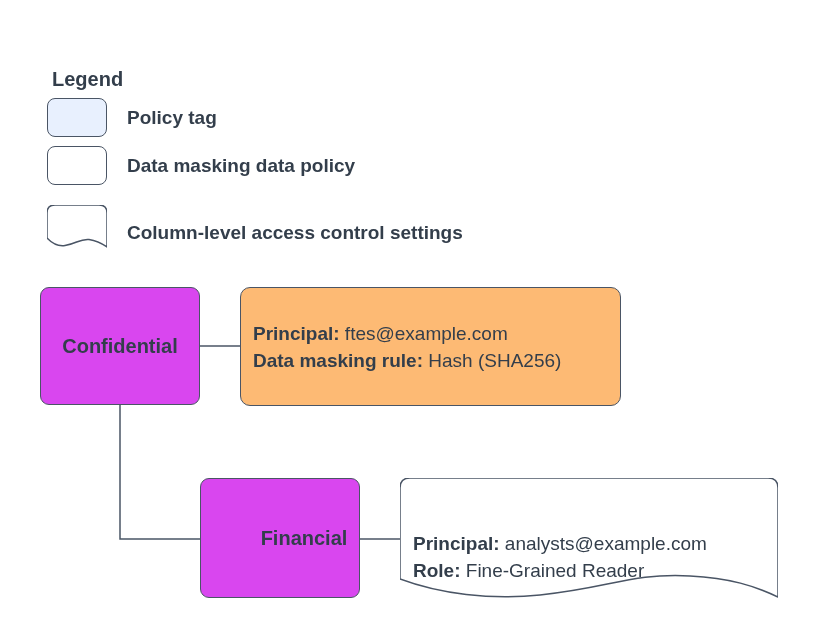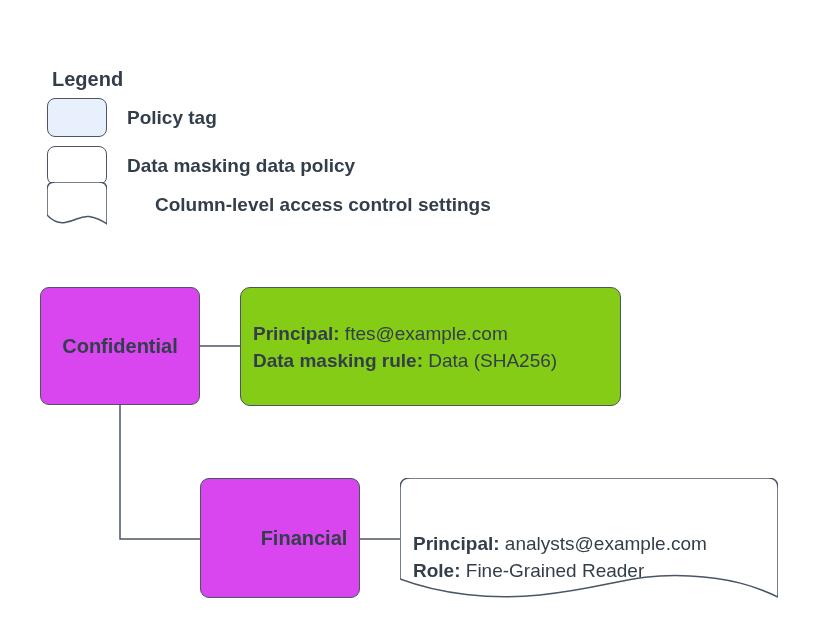--- a/index.html
+++ b/index.html
@@ -28,21 +28,21 @@
     white-space: nowrap;
   }
   .legend-row {
     position: absolute;
     left: 47px;
     display: flex;
     align-items: center;
   }
   .legend-row.row-1 { top: 98px; }
   .legend-row.row-2 { top: 146px; }
-  .legend-row.row-3 { top: 182px; align-items: center; gap: 28px; }
+  .legend-row.row-3 { top: 205px; align-items: flex-end; }
   .swatch-rect {
     width: 60px;
     height: 39px;
     box-sizing: border-box;
     border: 1.5px solid #4a5565;
     border-radius: 8px;
     background: #ffffff;
     flex: 0 0 auto;
   }
   .swatch-rect.blue { background: #e8f0fe; }
@@ -88,21 +88,21 @@
   .node-financial    { left: 200px; top: 478px; width: 160px; height: 120px; padding-left: 48px; }
 
   
   .policy-box {
     position: absolute;
     left: 240px;
     top: 287px;
     width: 381px;
     height: 119px;
     box-sizing: border-box;
-    background: #84cc16;
+    background: #fdba74;
     border: 1.5px solid #4a5565;
     border-radius: 10px;
     display: flex;
     flex-direction: column;
     justify-content: center;
     padding: 12px 12px;
   }
   .kv-line {
     font-size: 19px;
     line-height: 27px;
@@ -169,21 +169,21 @@
     <span>Confidential</span>
   </div>
 
   <div class="policy-box">
     <div class="kv-line">
       <b>Principal:</b>
       <span>ftes@example.com</span>
     </div>
     <div class="kv-line">
       <b>Data masking rule:</b>
-      <span>Data (SHA256)</span>
+      <span>Hash (SHA256)</span>
     </div>
   </div>
 
   <div class="policy-node node-financial">
     <span>Financial</span>
   </div>
 
   <div class="doc-shape">
     <svg class="doc-outline" viewBox="0 0 378 125" width="378" height="125">
       <path d="M 0,101 C 40,116 90,122 140,117 C 210,110 230,95 290,98 C 330,100 355,108 378,119 L 378,10 Q 378,0 368,0 L 10,0 Q 0,0 0,10 Z" fill="#ffffff" stroke="#4a5565" stroke-width="1.5"></path>

